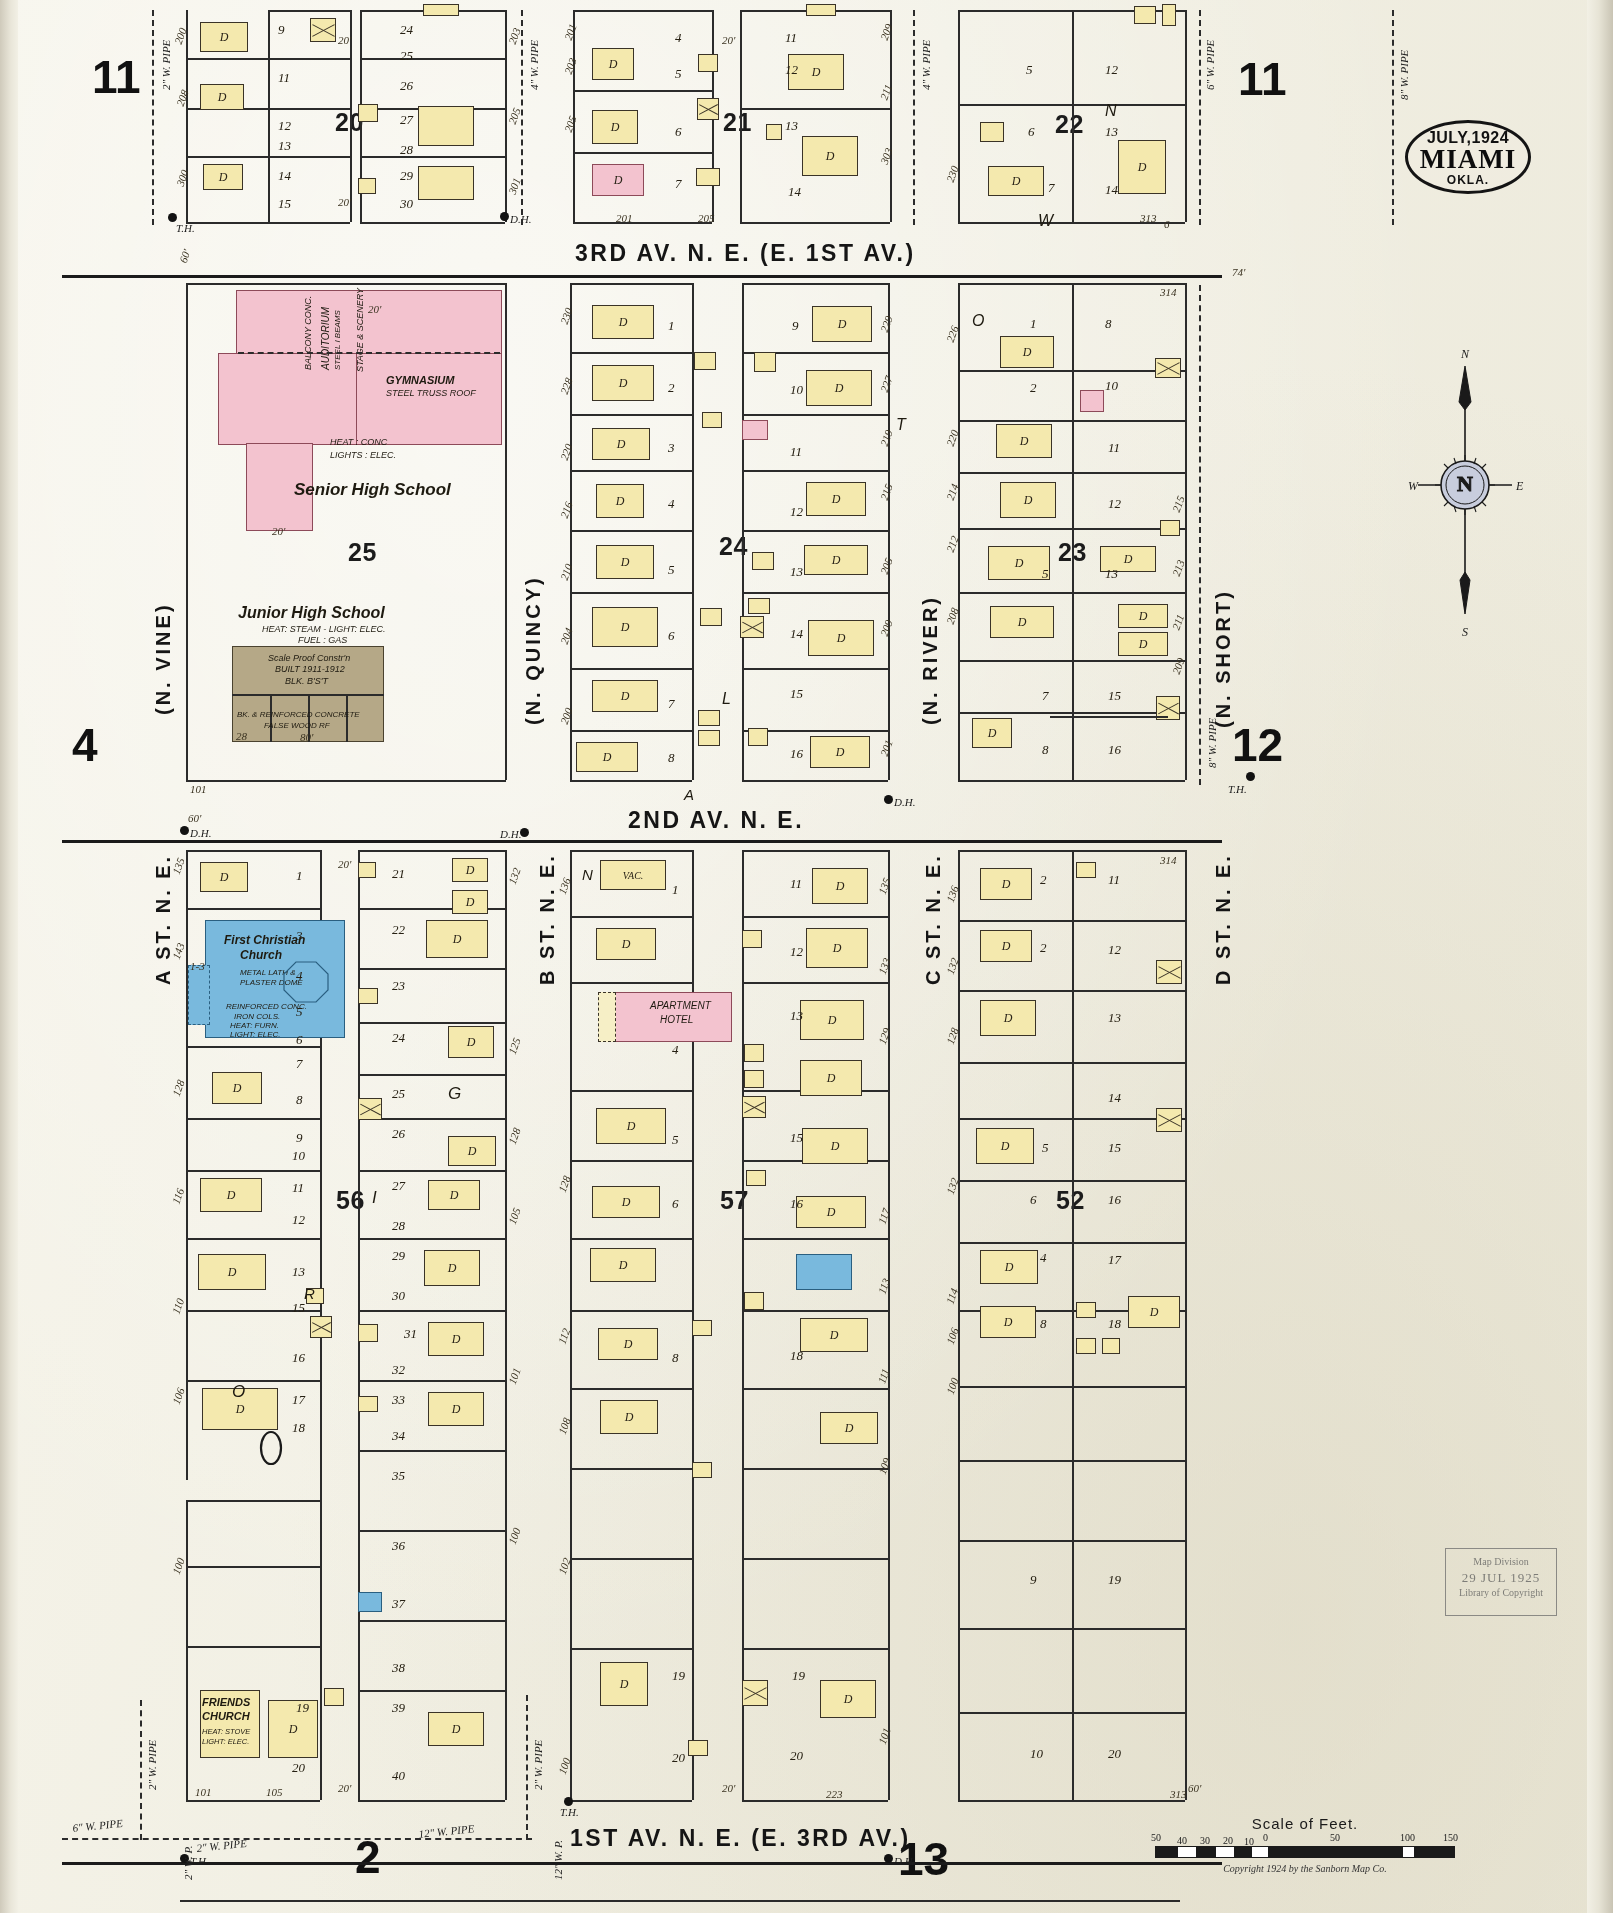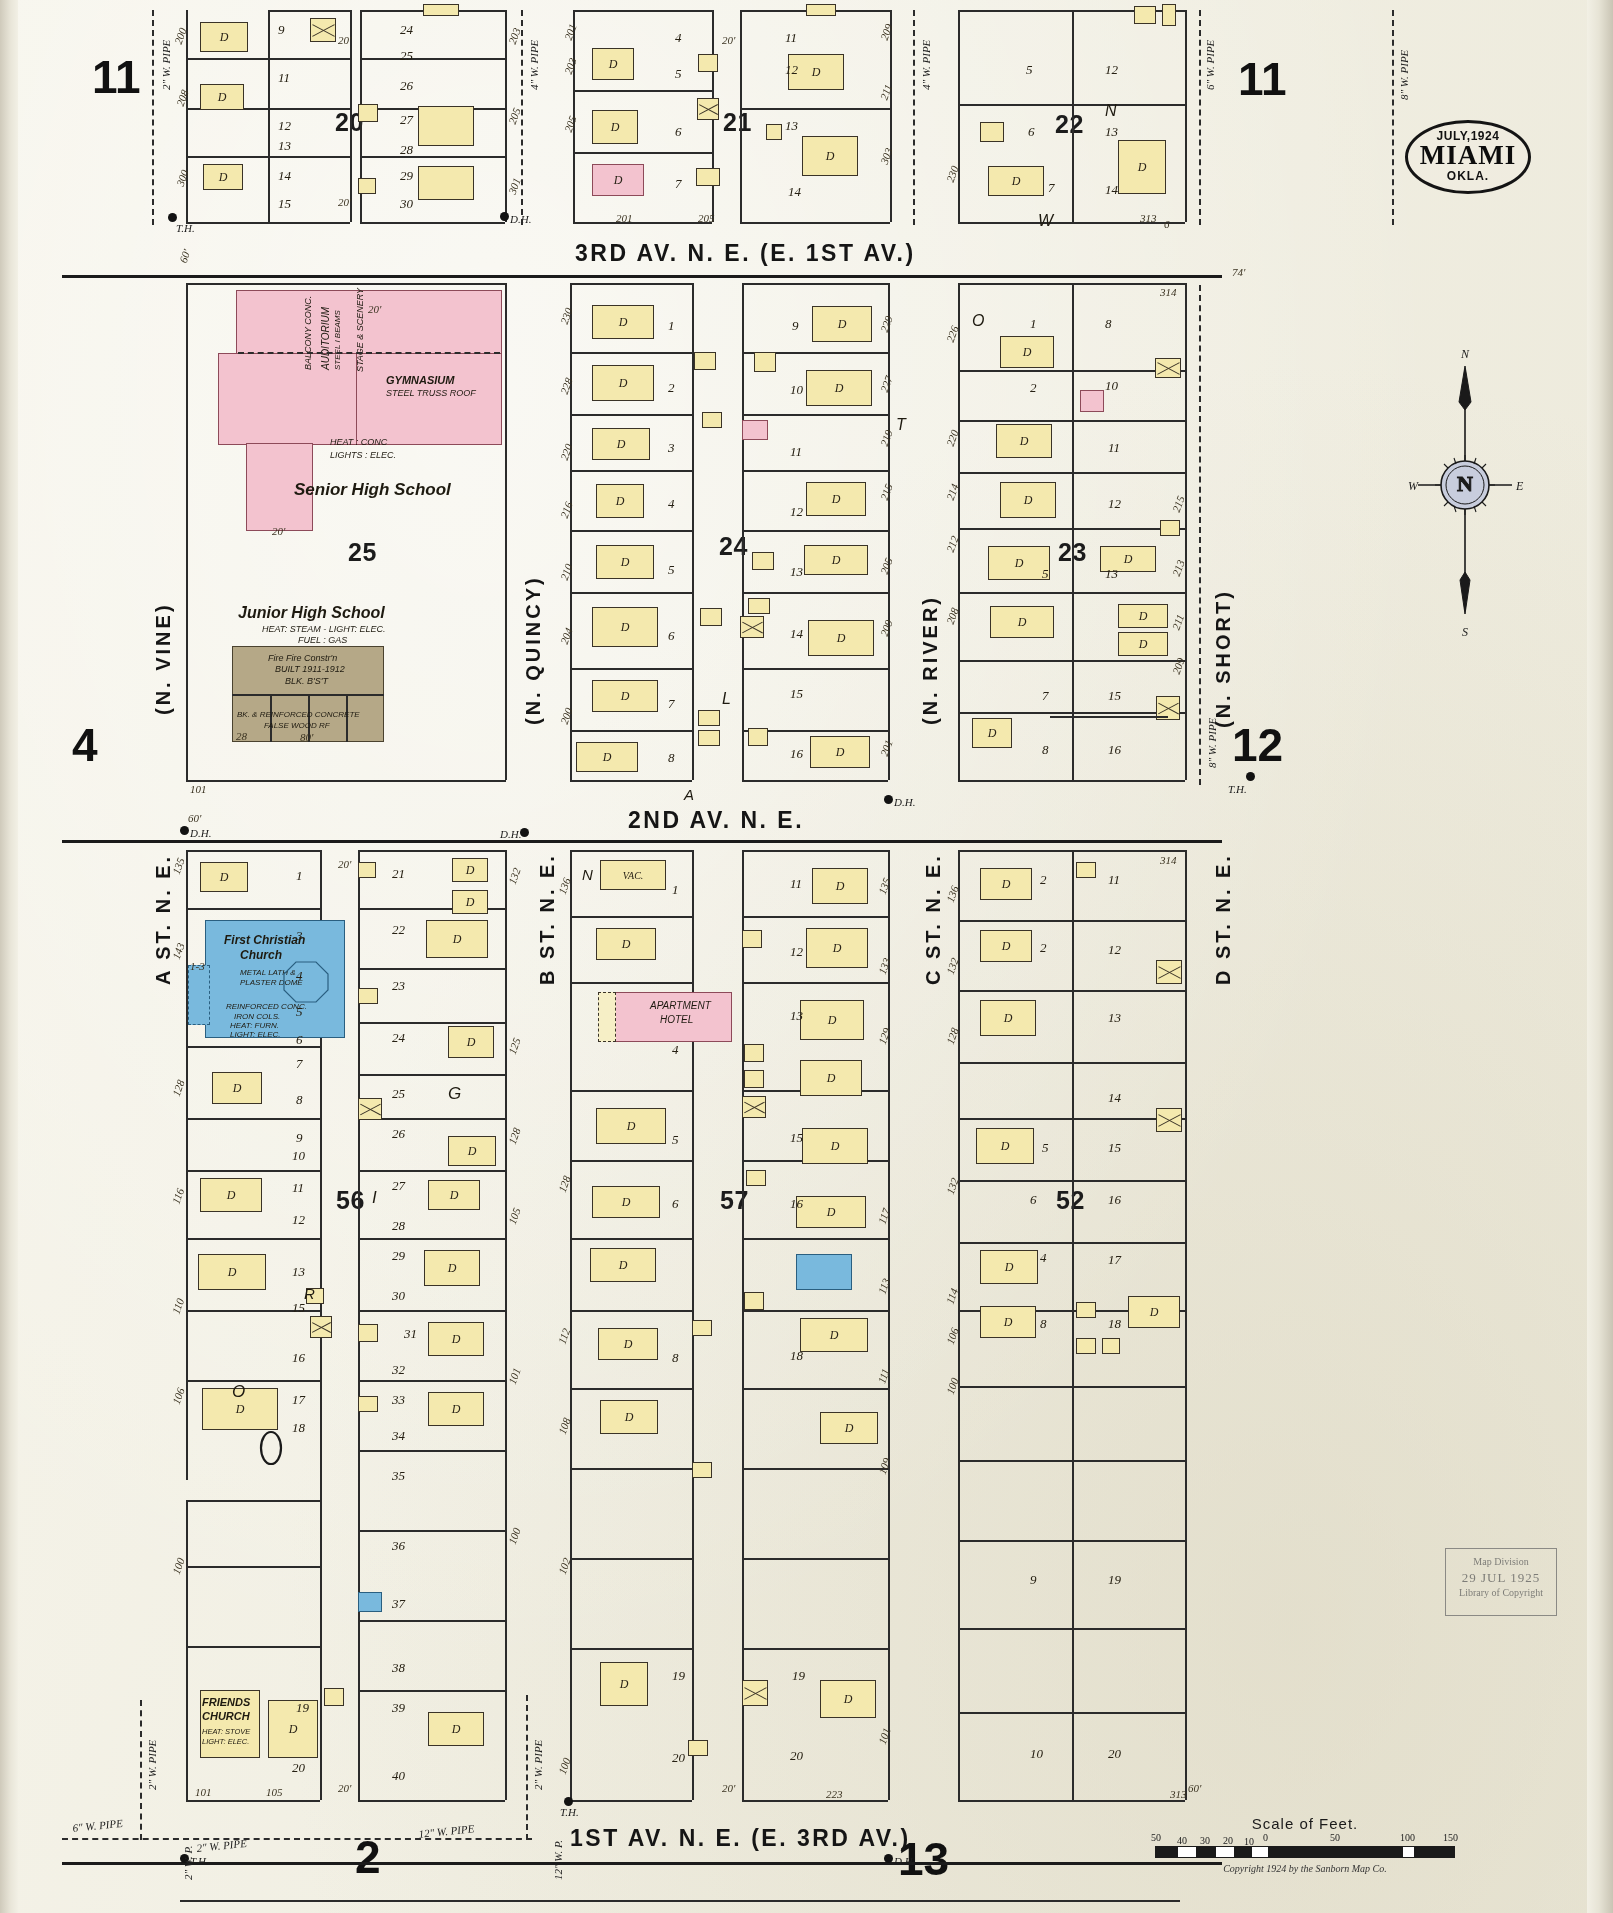--- a/index.html
+++ b/index.html
@@ -106,21 +106,21 @@
   .hand.sm{font-size:11px;font-weight:normal;}
   .dh{position:absolute;font-family:"Liberation Serif",serif;font-style:italic;font-size:11px;color:#1b1b1b;}
   .dhdot{position:absolute;width:9px;height:9px;border-radius:50%;background:#121212;}
 
   
   #cartouche{
     position:absolute;left:1405px;top:120px;width:120px;height:68px;
     border:3.5px solid #141414;border-radius:50%/50%;
     text-align:center;background:rgba(243,241,230,.2);
   }
-  #cartouche .c-date{font-family:"Liberation Sans",sans-serif;font-size:12px;font-weight:bold;margin-top:6px;letter-spacing:.5px;color:#111;}
+  #cartouche .c-date{font-family:"Liberation Sans",sans-serif;font-size:16px;font-weight:bold;margin-top:6px;letter-spacing:.5px;color:#111;}
   #cartouche .c-city{font-family:"Liberation Serif",serif;font-size:27px;font-weight:bold;line-height:.95;letter-spacing:1px;color:#0d0d0d;}
   #cartouche .c-state{font-family:"Liberation Sans",sans-serif;font-size:12px;font-weight:bold;letter-spacing:1px;color:#111;}
 
   
   #compass{position:absolute;left:1400px;top:340px;width:130px;height:300px;}
   
   #scalebar{position:absolute;left:1155px;top:1815px;width:300px;}
   #scalebar .sc-title{font-family:"Liberation Sans",sans-serif;font-size:15px;color:#1a1a1a;text-align:center;letter-spacing:1px;}
   #scalebar .sc-ticks{position:relative;height:14px;}
   #scalebar .sc-ticks span{position:absolute;font-family:"Liberation Serif",serif;font-size:10px;color:#222;}
@@ -395,21 +395,21 @@
   <div class="dashline" style="left:238px;top:352px;width:262px;"></div>
 
   <div class="hand" style="left:238px;top:604px;font-size:16px;">Junior High School</div>
   <div class="hand sm" style="left:262px;top:624px;font-size:9px;">HEAT: STEAM - LIGHT: ELEC.</div>
   <div class="hand sm" style="left:298px;top:635px;font-size:9px;">FUEL : GAS</div>
   <div class="bld brown" style="left:232px;top:646px;width:152px;height:96px;"></div>
   <div class="ln hln" style="left:232px;top:694px;width:152px;"></div>
   <div class="ln vln" style="left:270px;top:694px;height:48px;"></div>
   <div class="ln vln" style="left:308px;top:694px;height:48px;"></div>
   <div class="ln vln" style="left:346px;top:694px;height:48px;"></div>
-  <div class="hand sm" style="left:268px;top:653px;font-size:9px;">Fire Fire Constr'n</div>
+  <div class="hand sm" style="left:268px;top:653px;font-size:9px;">Scale Proof Constr'n</div>
   <div class="hand sm" style="left:275px;top:664px;font-size:9px;">BUILT 1911-1912</div>
   <div class="hand sm" style="left:285px;top:676px;font-size:9px;">BLK. B'S'T</div>
   <div class="hand sm" style="left:237px;top:710px;font-size:8px;">BK. &amp; REINFORCED CONCRETE</div>
   <div class="hand sm" style="left:264px;top:721px;font-size:8px;">FALSE WOOD RF</div>
   <div class="dim" style="left:236px;top:730px;">28</div>
   <div class="dim" style="left:300px;top:731px;">80'</div>
   <div class="dim" style="left:190px;top:783px;">101</div>
 
   <div class="ln vln" style="left:570px;top:283px;height:497px;"></div>
   <div class="ln vln" style="left:692px;top:283px;height:497px;"></div>

